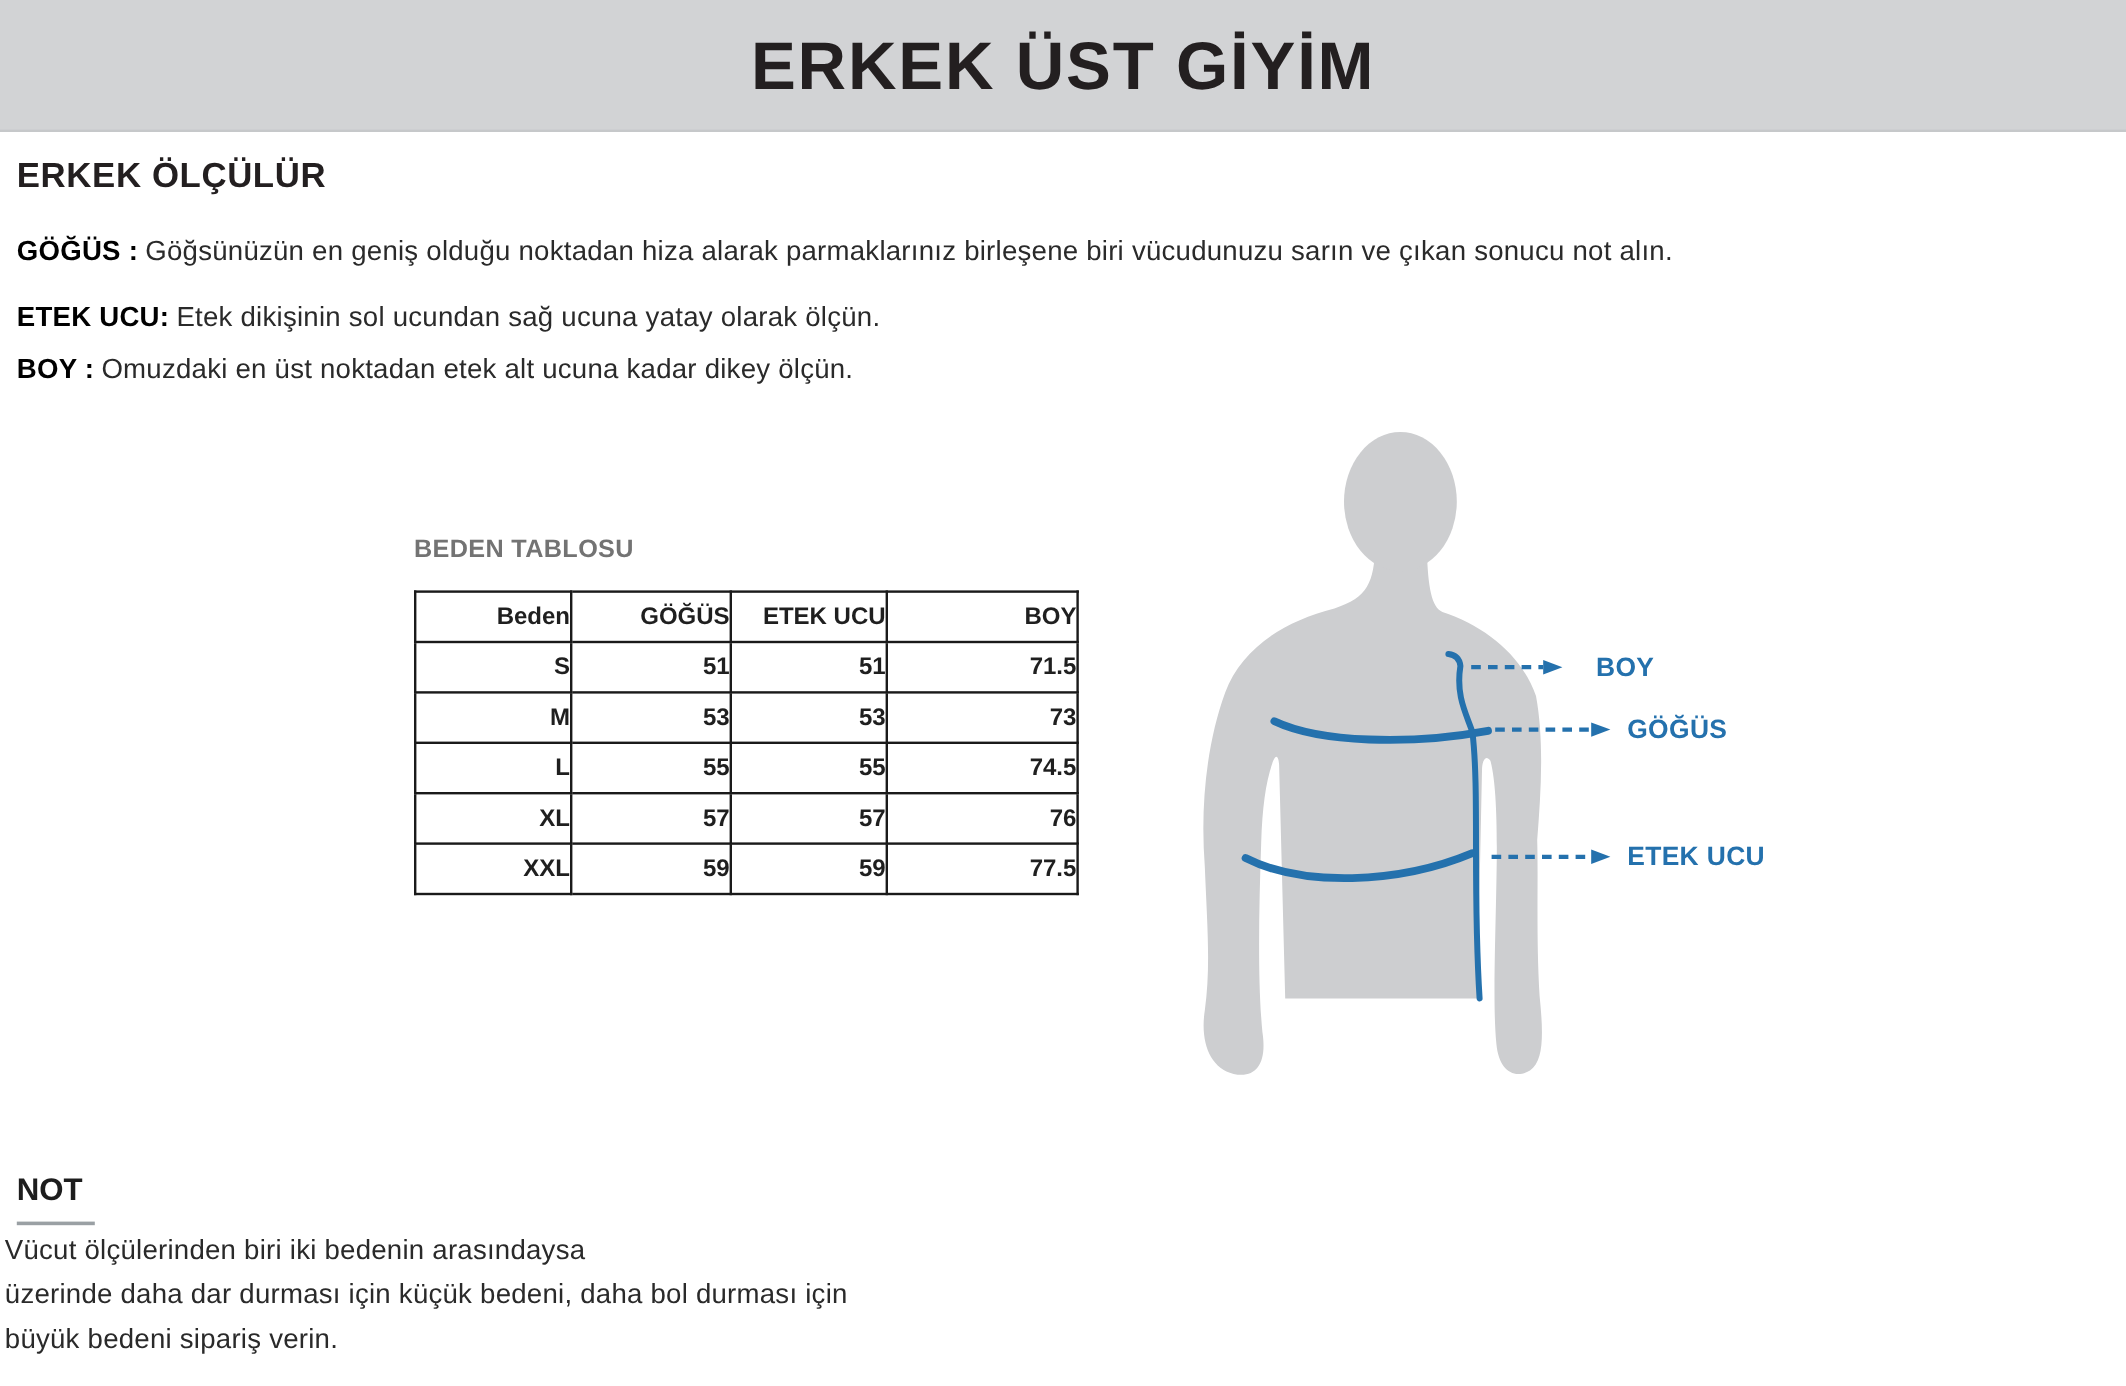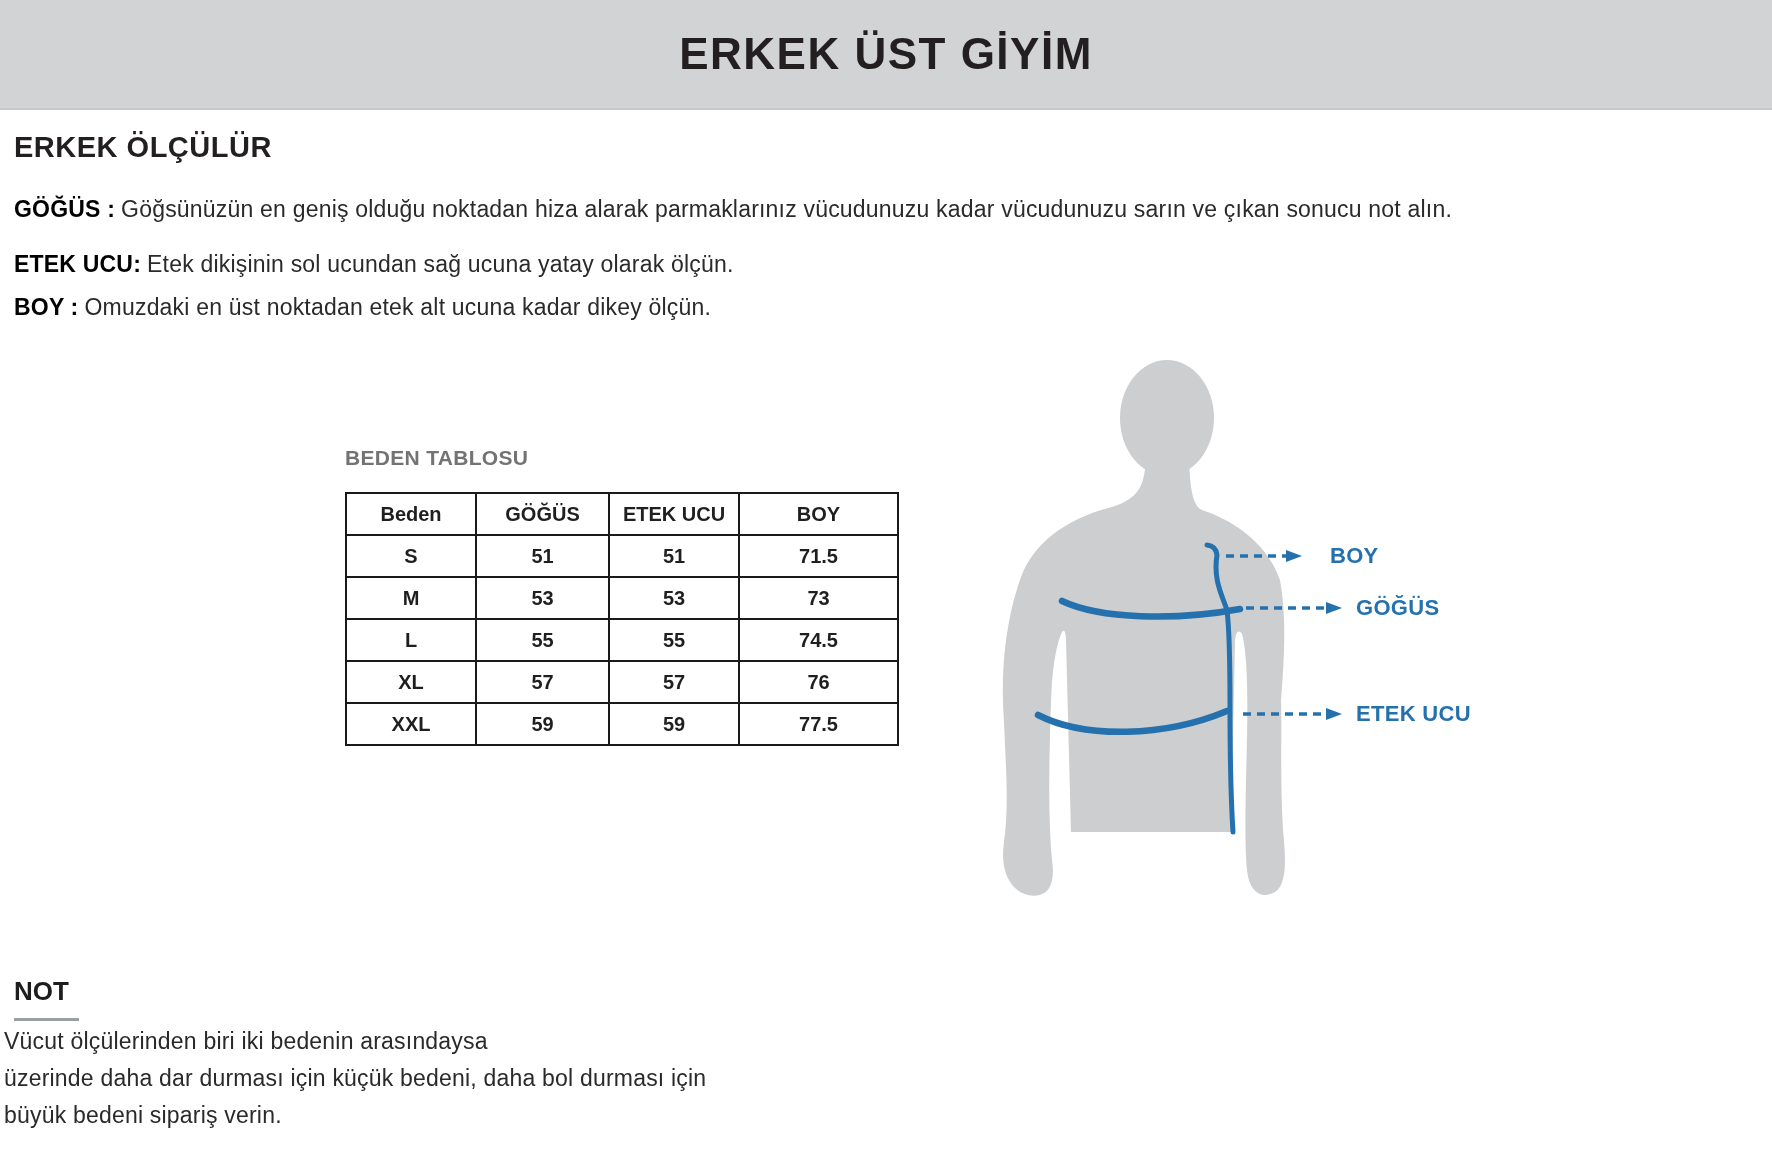--- a/index.html
+++ b/index.html
@@ -14,21 +14,21 @@
   .page { position: absolute; inset: 0; }
 
   
   .header-band {
     position: absolute; left: 0; top: 0; width: 1772px; height: 110px;
     background: #d2d3d5;
     border-bottom: 2px solid #c6c8ca;
     display: flex; align-items: center; justify-content: center;
   }
   .header-band h1 {
-    font-size: 44px; font-weight: 800; letter-spacing: 1.5px; color: #231f20;
+    font-size: 56px; font-weight: 800; letter-spacing: 1.5px; color: #231f20;
   }
 
   
   .htm-title {
     position: absolute; left: 14px; top: 131px;
     font-size: 29px; font-weight: 800; letter-spacing: 0.5px; color: #231f20;
   }
   .measure-line { position: absolute; left: 14px; font-size: 23px; letter-spacing: 0.2px; color: #2a2a2a; white-space: nowrap; }
   .measure-line .lbl { font-weight: 800; color: #000000; margin-right: 6px; }
   .measure-line.l1 { top: 196px; }
@@ -40,21 +40,21 @@
     position: absolute; left: 345px; top: 446px;
     font-size: 21px; font-weight: 800; letter-spacing: 0.3px; color: #737373;
   }
   table.size-table {
     position: absolute; left: 345px; top: 492px;
     border-collapse: collapse; table-layout: fixed;
     background: #ffffff;
   }
   table.size-table th, table.size-table td {
     border: 2.5px solid #1a1a1a;
-    height: 42px; text-align: center; vertical-align: middle;
+    height: 42px; text-align: right; vertical-align: middle;
     font-size: 20px; font-weight: 700; color: #1f1f1f;
   }
   table.size-table col.c1 { width: 130px; }
   table.size-table col.c2 { width: 133px; }
   table.size-table col.c3 { width: 130px; }
   table.size-table col.c4 { width: 159px; }
 
   
   .figure-wrap { position: absolute; left: 950px; top: 340px; width: 560px; height: 570px; }
   .fig-label {
@@ -81,21 +81,21 @@
 
 <div class="page">
 
   <div class="header-band">
     <h1>ERKEK ÜST GİYİM</h1>
   </div>
 
   <div class="htm-title">ERKEK ÖLÇÜLÜR</div>
 
   <div class="measure-line l1">
-    <span class="lbl">GÖĞÜS :</span><span>Göğsünüzün en geniş olduğu noktadan hiza alarak parmaklarınız vücudunuzu kadar vücudunuzu sarın ve çıkan sonucu not alın.</span>
+    <span class="lbl">GÖĞÜS :</span><span>Göğsünüzün en geniş olduğu noktadan hiza alarak parmaklarınız birleşene biri vücudunuzu sarın ve çıkan sonucu not alın.</span>
   </div>
   <div class="measure-line l2">
     <span class="lbl">ETEK UCU:</span><span>Etek dikişinin sol ucundan sağ ucuna yatay olarak ölçün.</span>
   </div>
   <div class="measure-line l3">
     <span class="lbl">BOY :</span><span>Omuzdaki en üst noktadan etek alt ucuna kadar dikey ölçün.</span>
   </div>
 
   <div class="table-title">BEDEN TABLOSU</div>
 

